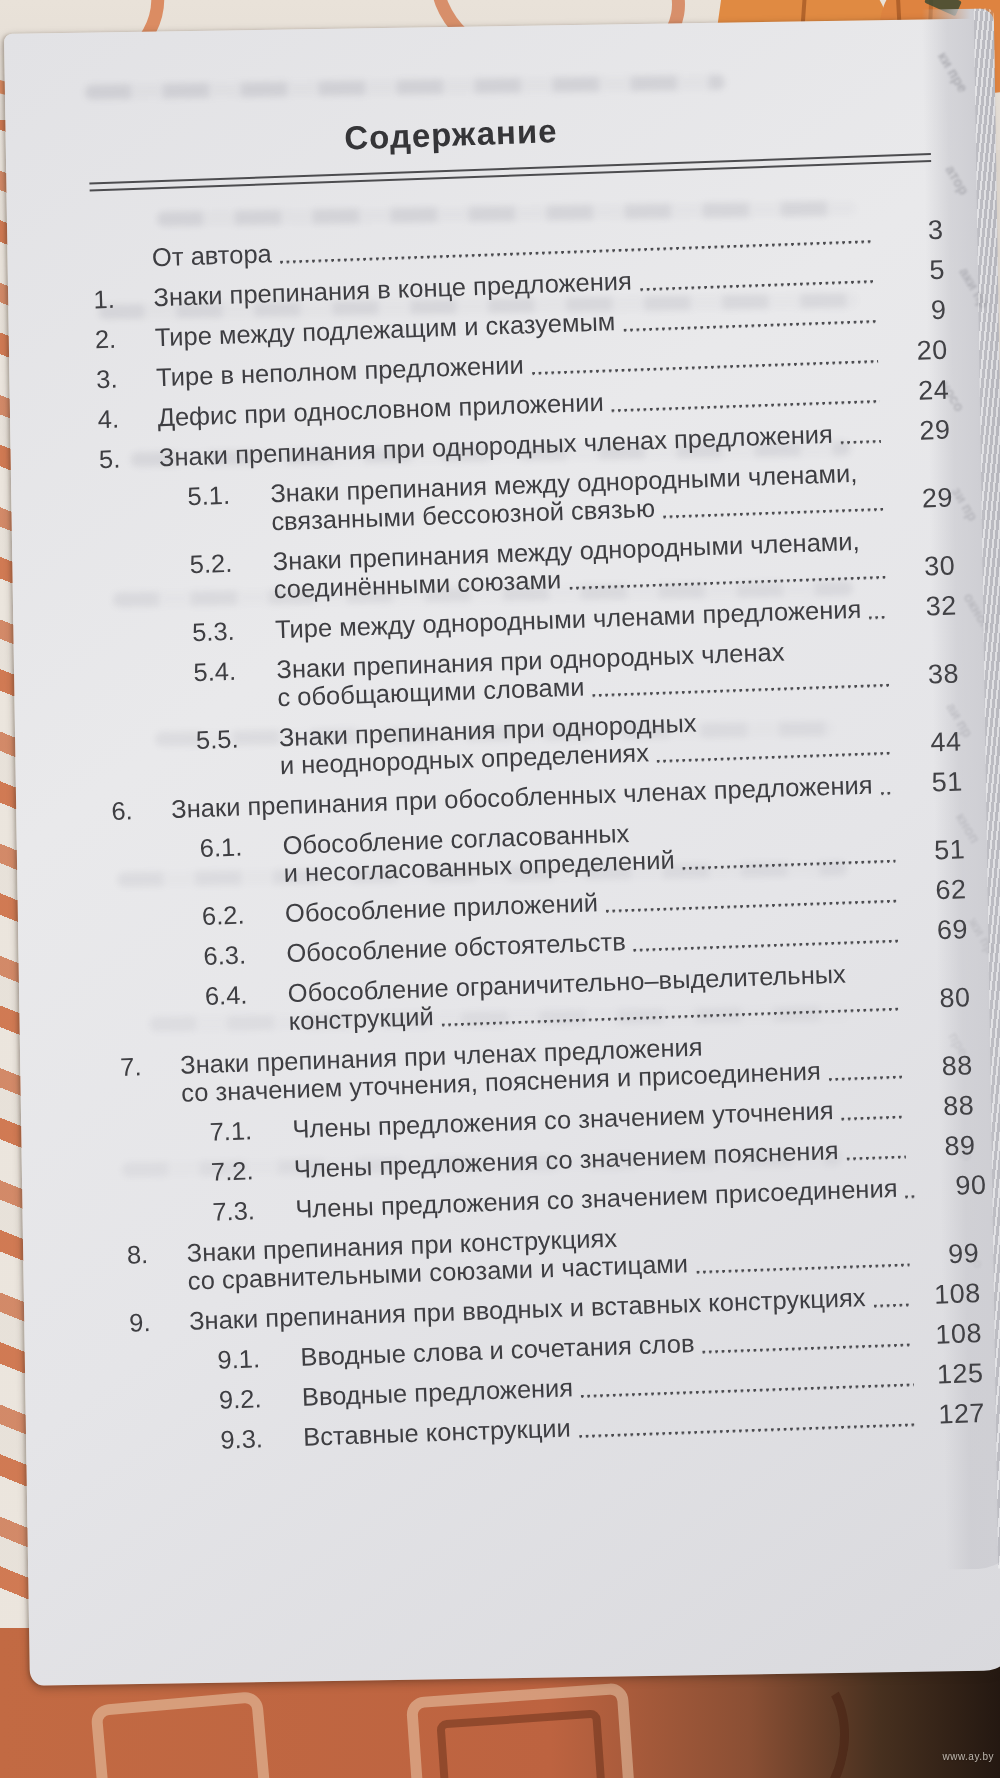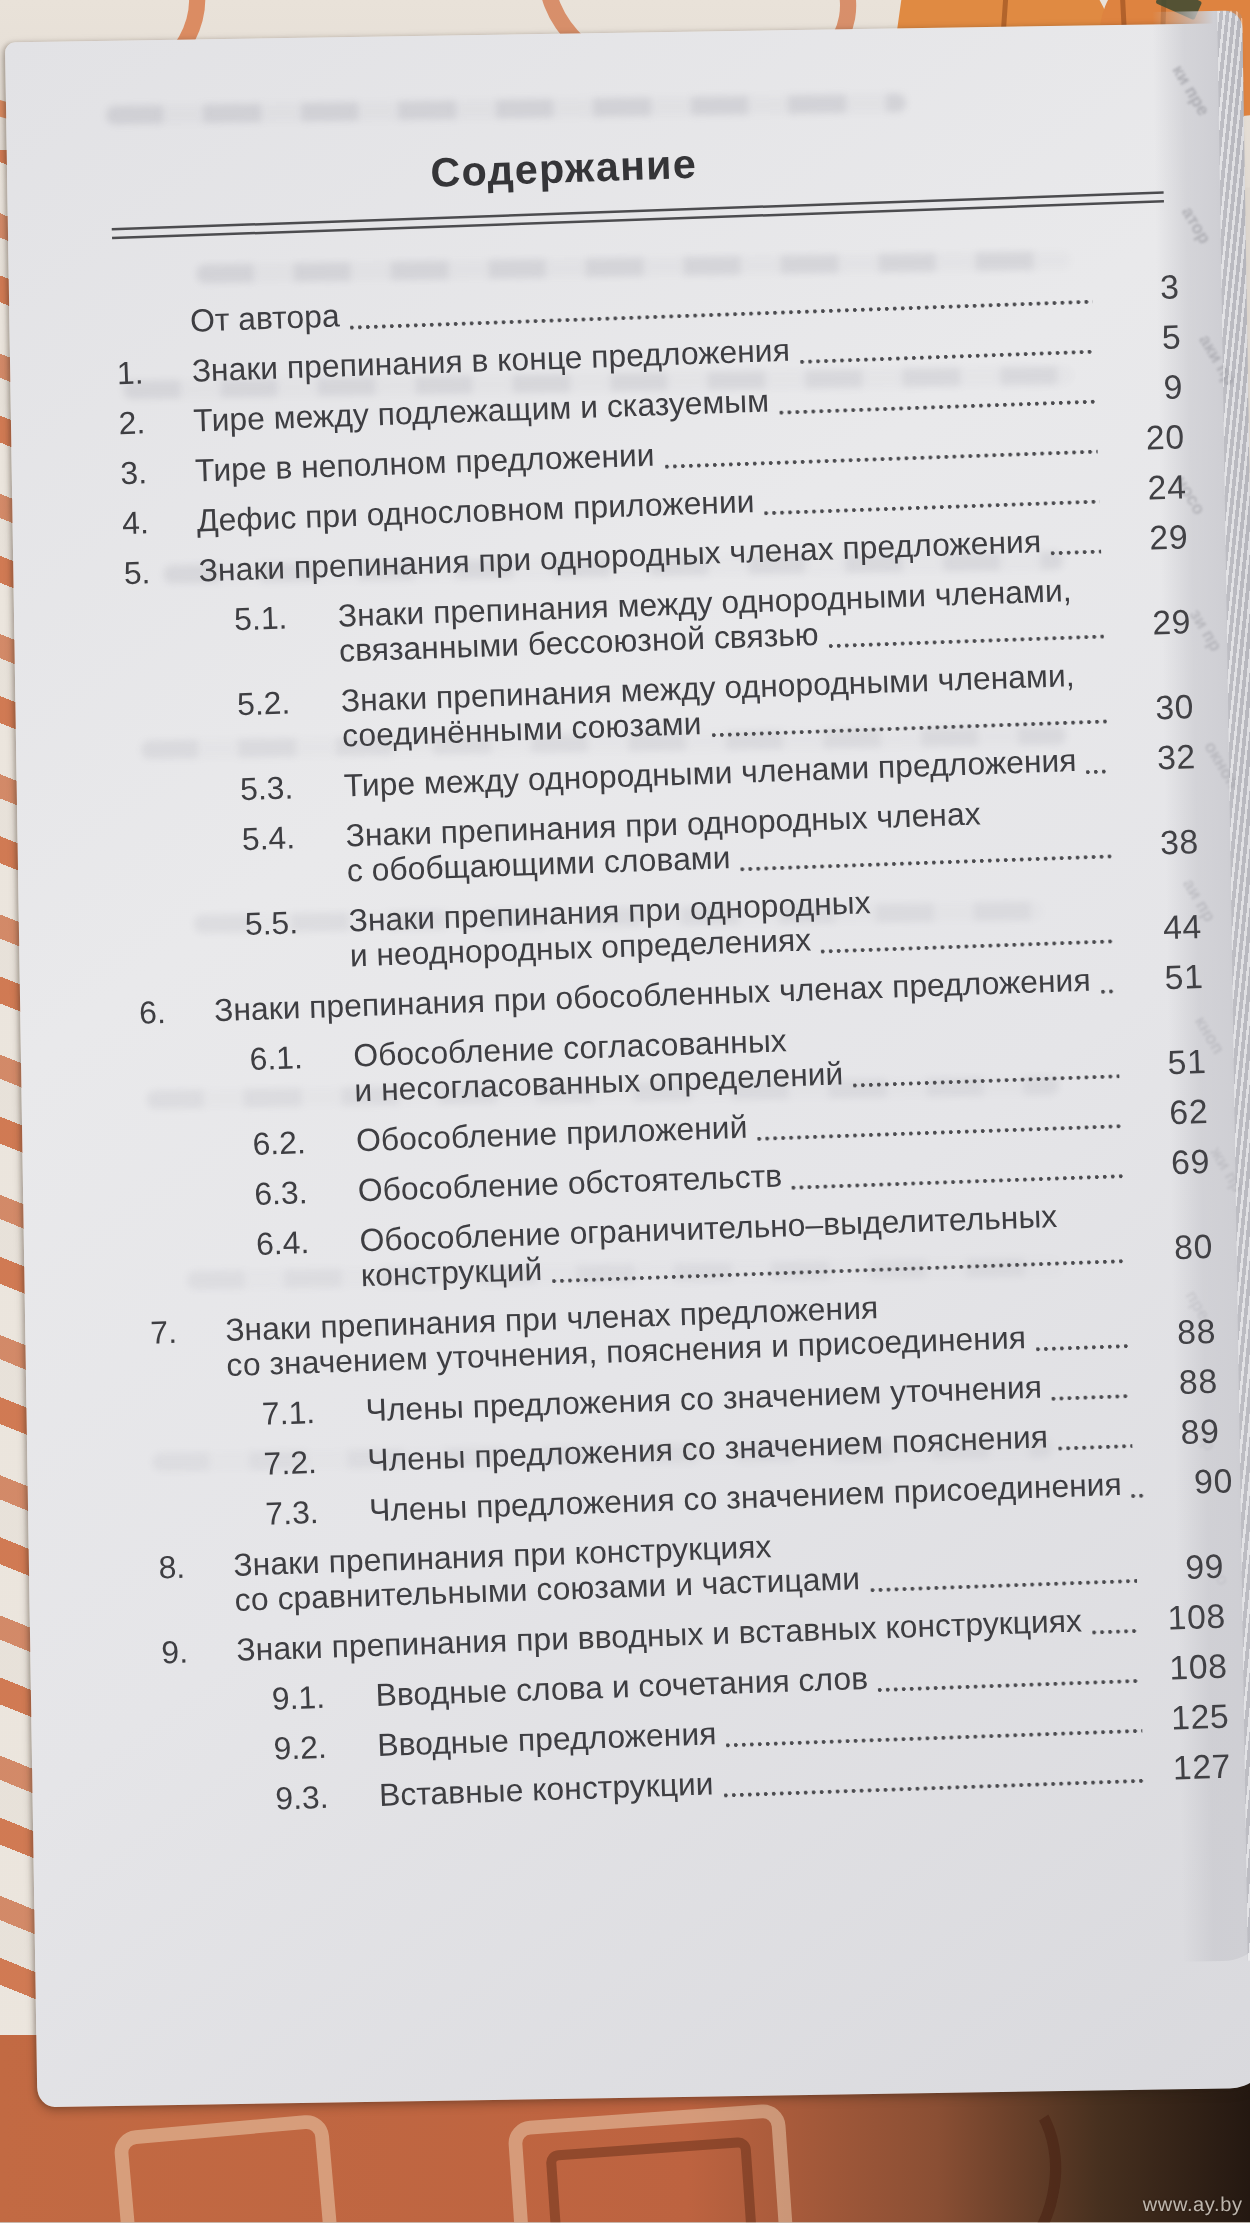--- a/index.html
+++ b/index.html
@@ -48,21 +48,21 @@
   .bshape.k1{left:95px;top:1698px;width:150px;height:95px;transform:rotate(-5deg);}
   .bshape.k2{left:410px;top:1690px;width:200px;height:110px;transform:rotate(-4deg);border-color:rgba(238,210,180,.5);}
   .bshape.k2::after{content:"";position:absolute;left:18px;top:14px;right:18px;bottom:14px;border:8px solid rgba(90,40,20,.45);border-radius:10px;}
   .bcurve{
     position:absolute;left:720px;top:1660px;width:110px;height:150px;border-radius:50%;
     border:9px solid rgba(70,30,15,.5);border-left-color:transparent;border-top-color:transparent;border-bottom-color:transparent;
     transform:rotate(12deg);
   }
   .bdot{position:absolute;left:905px;top:1648px;width:26px;height:18px;border-radius:50%;background:rgba(190,60,30,.8);filter:blur(1px);}
   .watermark{
-    position:absolute;right:6px;bottom:4px;color:#cdc6bd;font-size:16px;letter-spacing:.5px;
+    position:absolute;right:6px;bottom:16px;color:#cdc6bd;font-size:10px;letter-spacing:.5px;
     text-shadow:0 0 2px rgba(0,0,0,.4);opacity:.9;
   }
   
   .book-page{
     position:absolute;left:4px;top:34px;width:984px;height:1652px;
     transform:rotate(-0.9deg);transform-origin:top left;
     background:linear-gradient(145deg,#e2e2e5 0%,#e9e9eb 35%,#e5e5e8 60%,#d9d9dd 100%);
     border-radius:8px 16px 30px 14px / 8px 18px 26px 16px;
     box-shadow:0 3px 8px rgba(40,30,20,.35), -2px 0 3px rgba(60,45,30,.18);
   }

